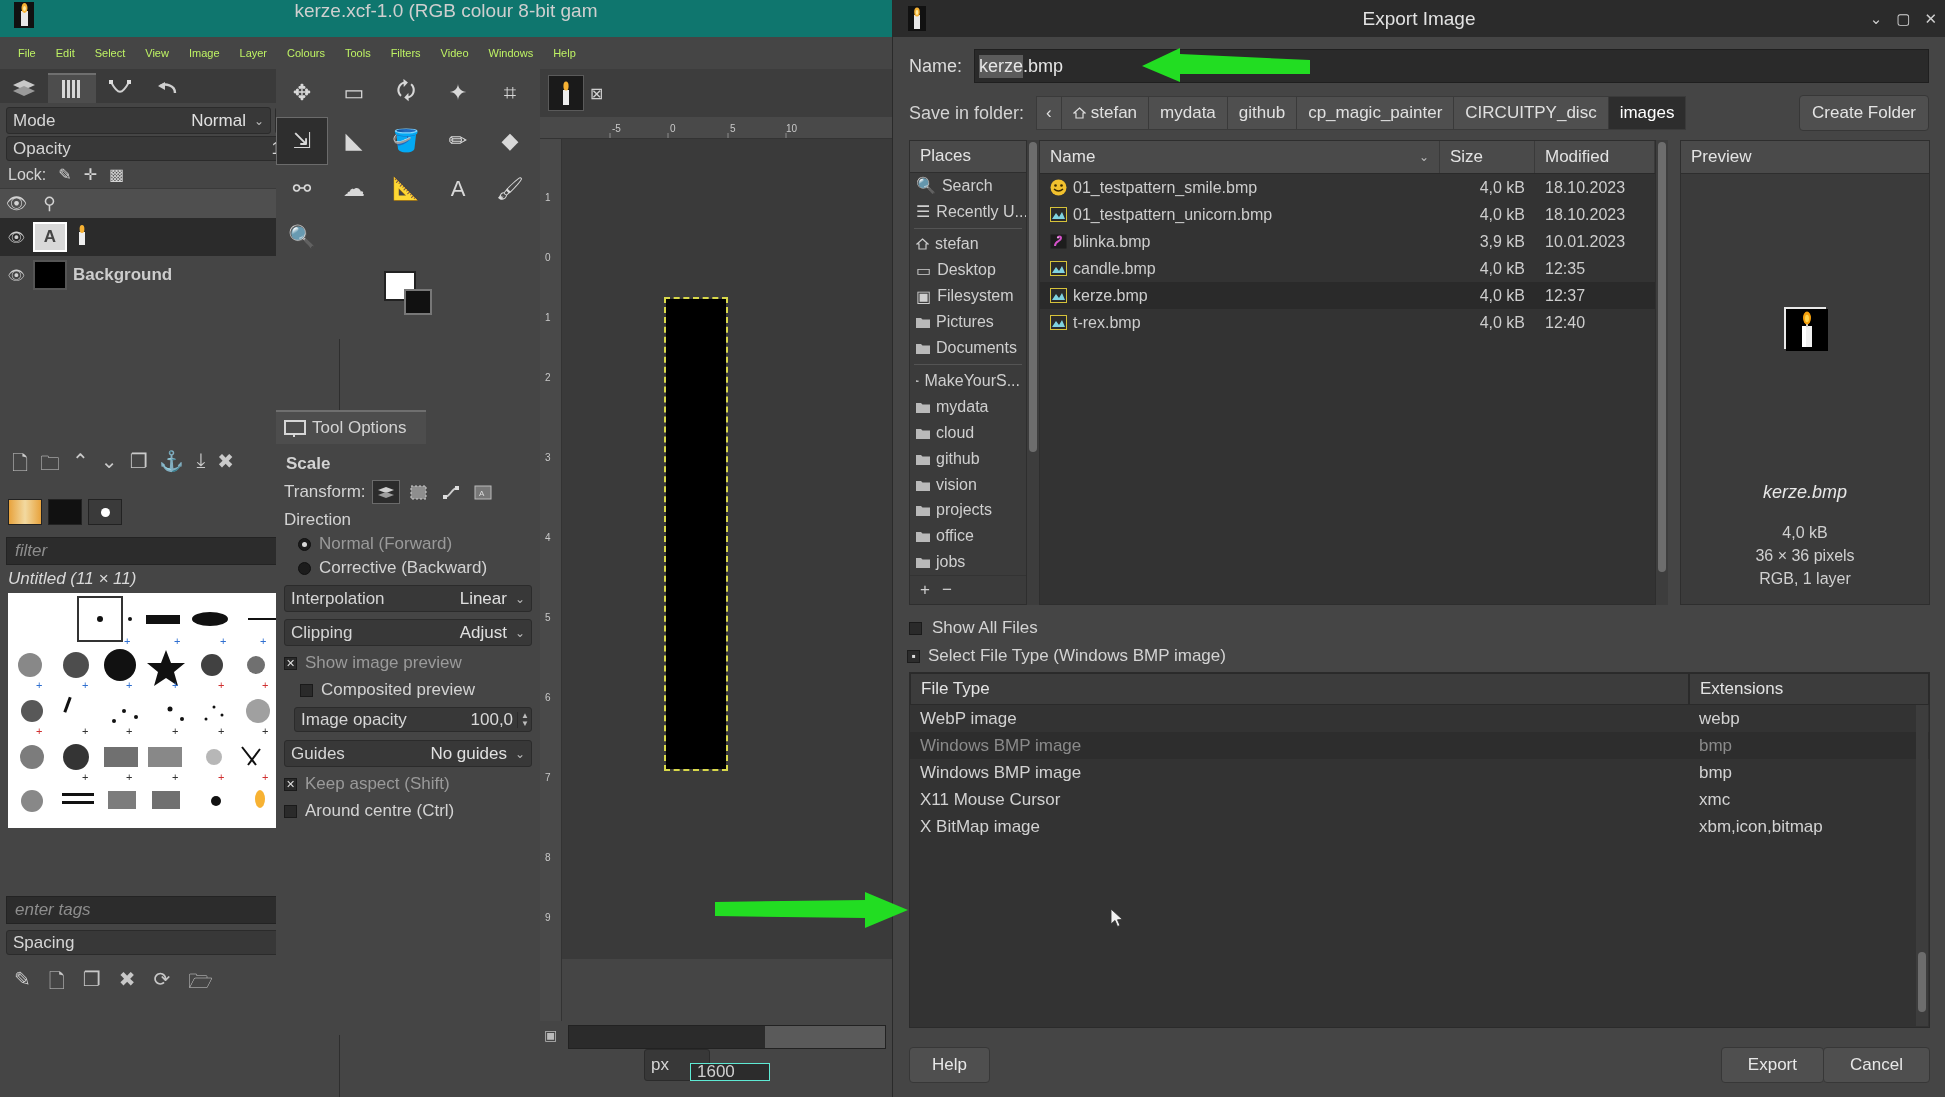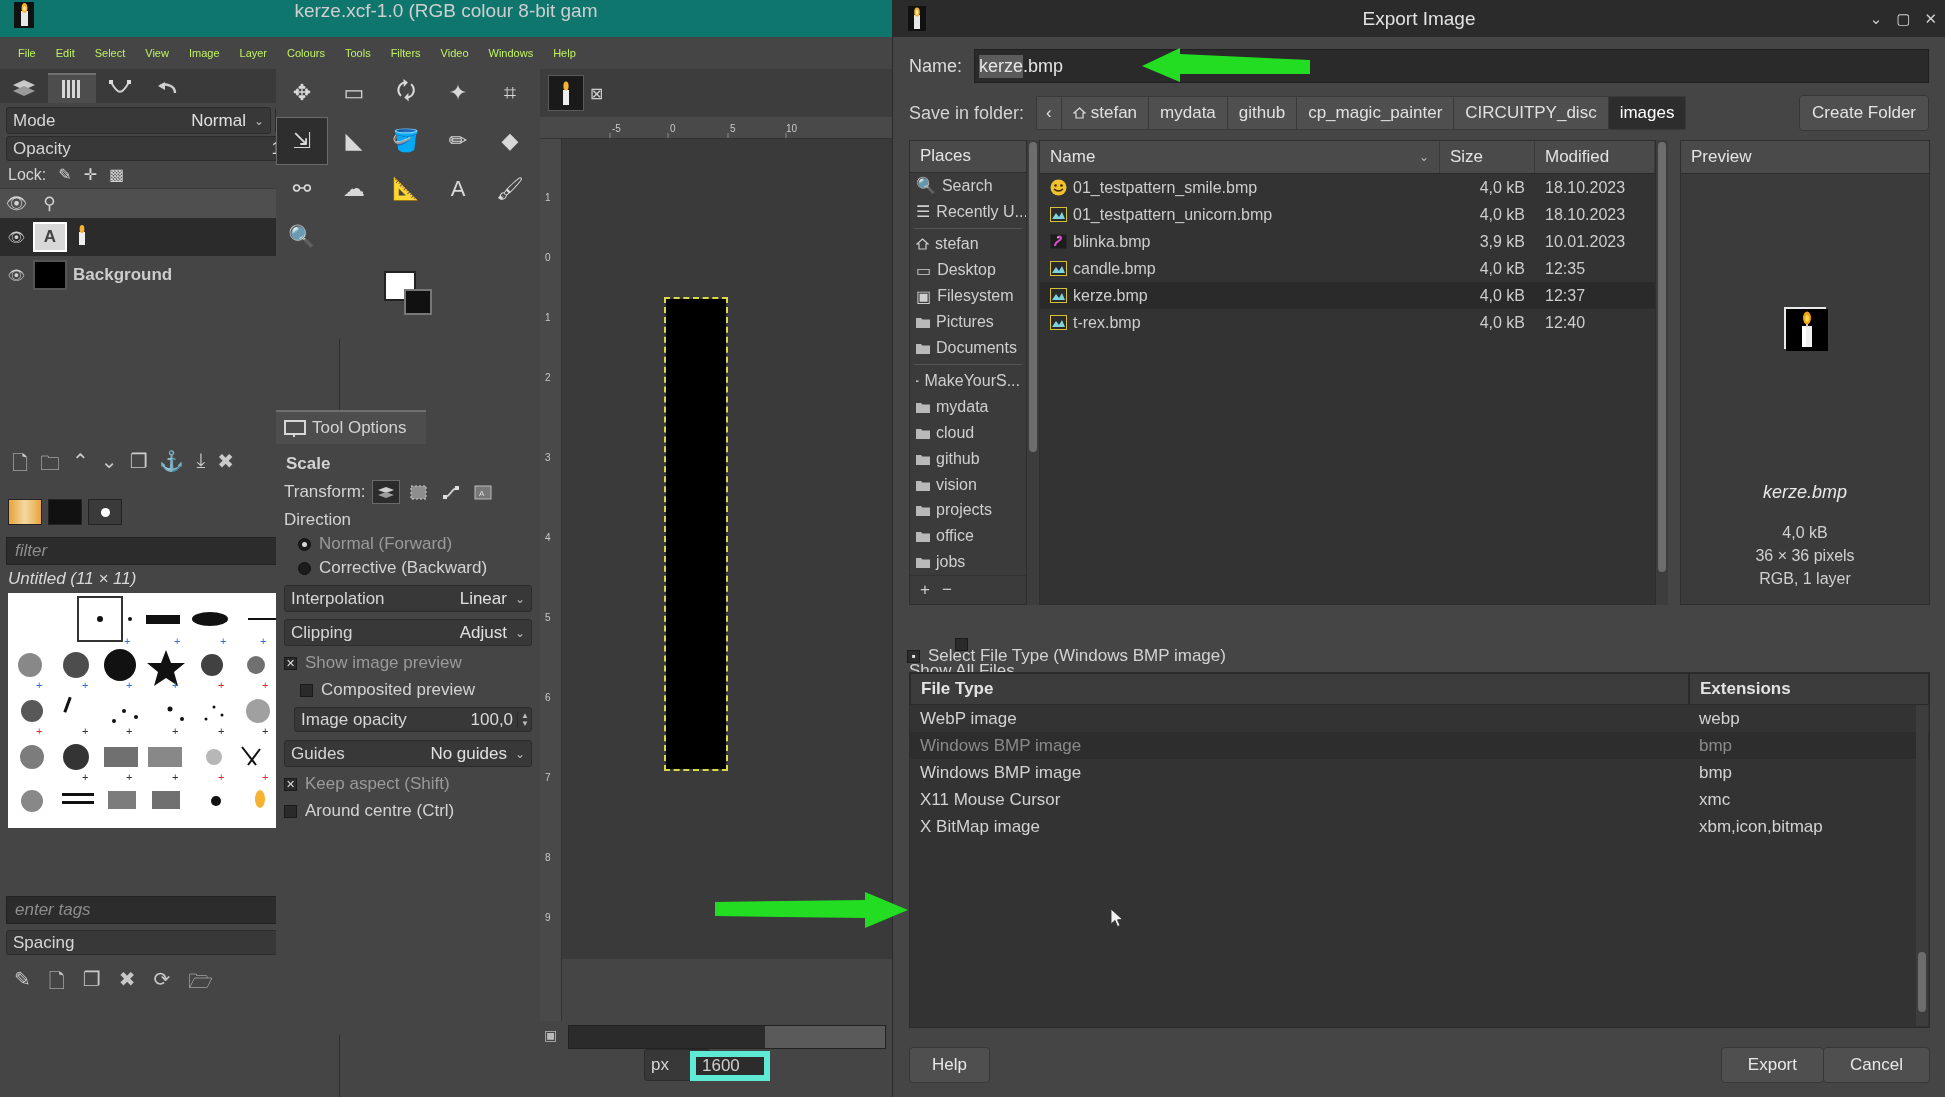--- a/index.html
+++ b/index.html
@@ -100,21 +100,21 @@
 
   
   .canvas-area { position:absolute; left:540px; top:69px; width:352px; height:1028px; background:#454545;}
   .canvas-tab { height:48px; background:#3d3d3d; display:flex; align-items:center; padding:0 8px; gap:6px;}
   .ruler-h { position:absolute; left:0; top:48px; width:352px; height:22px; background:#494949; border-bottom:1px solid #333;}
   .ruler-v { position:absolute; left:0; top:70px; width:22px; height:890px; background:#494949; border-right:1px solid #333;}
   .canvas-inner { position:absolute; left:22px; top:70px; right:0; bottom:138px; background:#3a3a3a; overflow:hidden;}
   .img-sel { position:absolute; left:104px; top:160px; width:60px; height:470px; background:#000; outline:2px dashed #d8d84a;}
   .statusbar { position:absolute; left:0; bottom:0; width:352px; height:76px; background:#454545;}
   .unit-combo { position:absolute; left:76px; bottom:16px; width:66px; height:32px;margin-left:28px;}
-  .zoomfield { position:absolute; left:150px; bottom:16px; width:80px; height:30px; background:#2c2c2c; border:6px solid #5eead4; display:flex; align-items:center; padding:0 6px; color:#cfcfcf;}
+  .zoomfield { position:absolute; left:150px; bottom:16px; width:80px; height:18px; background:#2c2c2c; border:1px solid #5eead4; display:flex; align-items:center; padding:0 6px; color:#cfcfcf;}
 
   
   .dialog {
     position:absolute; left:892px; top:0; width:1053px; height:1097px;
     background:#454545; border-left:1px solid #2a2a2a;
   }
   .dlg-title { height:37px; background:#2b2b2b; display:flex; align-items:center; position:relative;}
   .dlg-title .ticon { width:32px; height:28px; margin-left:8px; position:relative;}
   .dlg-title-text { position:absolute; left:0; right:0; text-align:center; font-size:19px; color:#e2e2e2;}
   .wbtns { position:absolute; right:8px; display:flex; gap:14px; font-size:15px; color:#d0d0d0;}
@@ -166,27 +166,27 @@
   .fl-scroll .thumb { position:absolute; left:2px; top:2px; width:8px; height:430px; background:#6d6d6d; border-radius:4px;}
 
   .preview { width:250px; margin-left:12px; background:#3b3b3b; border:1px solid #2e2e2e; display:flex; flex-direction:column;}
   .pv-head { height:33px; background:#4a4a4a; display:flex; align-items:center; padding:0 10px; font-size:17px; color:#e3e3e3; border-bottom:1px solid #2e2e2e;}
   .pv-body { flex:1; display:flex; flex-direction:column; align-items:center; justify-content:center; }
   .pv-img { width:42px; height:42px; background:#000; border:2px solid #e8e8e8; position:relative;}
   .pv-meta { text-align:center; padding-bottom:14px; }
   .pv-fname { font-style:italic; font-size:18px; color:#e8e8e8; margin-bottom:18px;}
   .pv-line { font-size:16px; color:#d0d0d0; line-height:23px;}
 
-  .showall { position:absolute; left:16px; top:638px; display:flex; align-items:center; gap:10px; font-size:17px;flex-direction:column;}
+  .showall { position:absolute; left:16px; top:618px; display:flex; align-items:center; gap:10px; font-size:17px;}
   .selftype { position:absolute; left:14px; top:646px; display:flex; align-items:center; gap:8px; font-size:17px;}
   .expander { width:13px; height:13px; background:#2c2c2c; border:1px solid #1c1c1c; display:flex; align-items:center; justify-content:center; font-size:12px; color:#ddd;}
 
   .typetable { position:absolute; left:16px; top:672px; width:1021px; height:356px; background:#333; border:1px solid #2b2b2b; display:flex; flex-direction:column; overflow:hidden;}
   .tt-head { display:flex; height:32px; background:#3a3a3a;}
-  .tt-head .c { display:flex; align-items:center; padding:0 10px; font-size:17px; color:#e3e3e3; background:#3c3c3c; border:1px solid #2a2a2a;font-weight:bold;}
+  .tt-head .c { display:flex; align-items:center; padding:0 10px; font-size:17px; color:#e3e3e3; background:#3c3c3c; border:1px solid #2a2a2a;}
   .tt-c1 { flex:1;}
   .tt-c2 { width:240px;}
   .tt-row { display:flex; height:27px; align-items:center; font-size:17px; color:#d2d2d2;}
   .tt-row.hover { background:#2d2d2d; color:#8a8a8a;}
   .tt-row .t { flex:1; padding-left:10px;}
   .tt-row .e { width:240px; padding-left:10px;}
   .tt-scroll { position:absolute; right:1px; top:32px; bottom:1px; width:12px; background:#3d3d3d;}
   .tt-scroll .thumb { position:absolute; left:2px; bottom:14px; width:8px; height:60px; background:#6d6d6d; border-radius:4px;}
 
   .dlg-footer { position:absolute; left:0; bottom:0; width:1053px; height:62px;}

